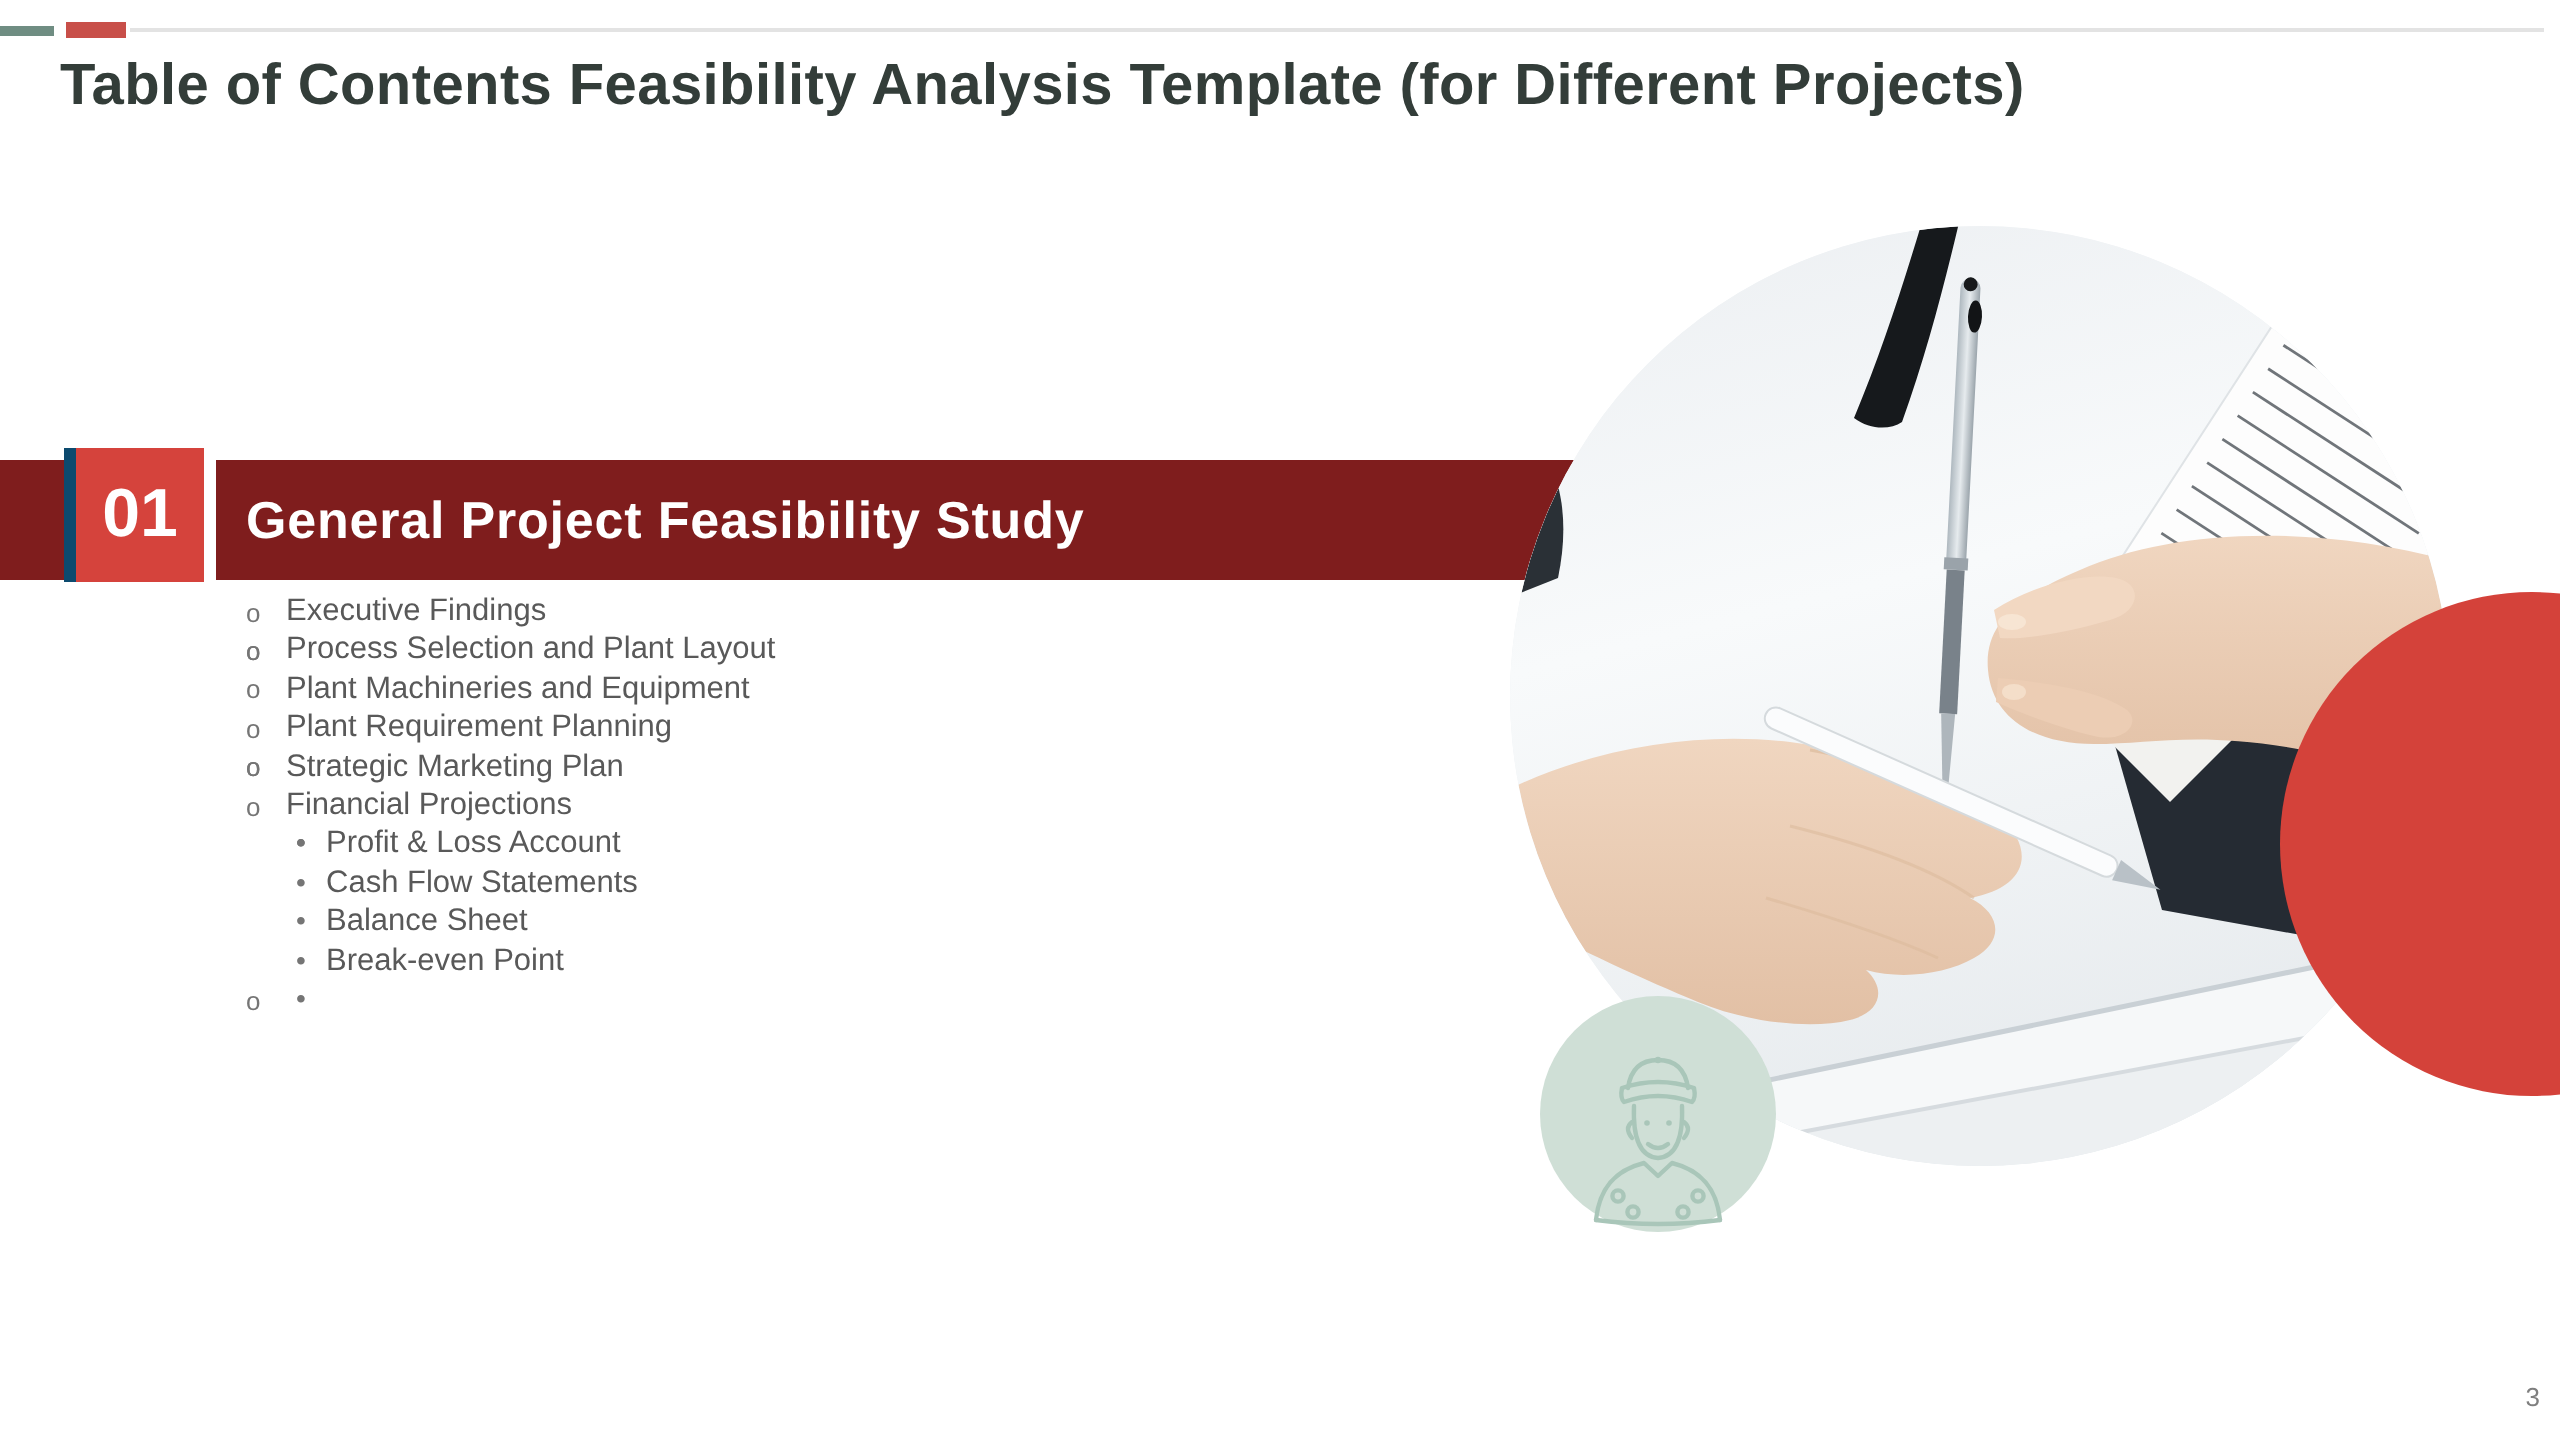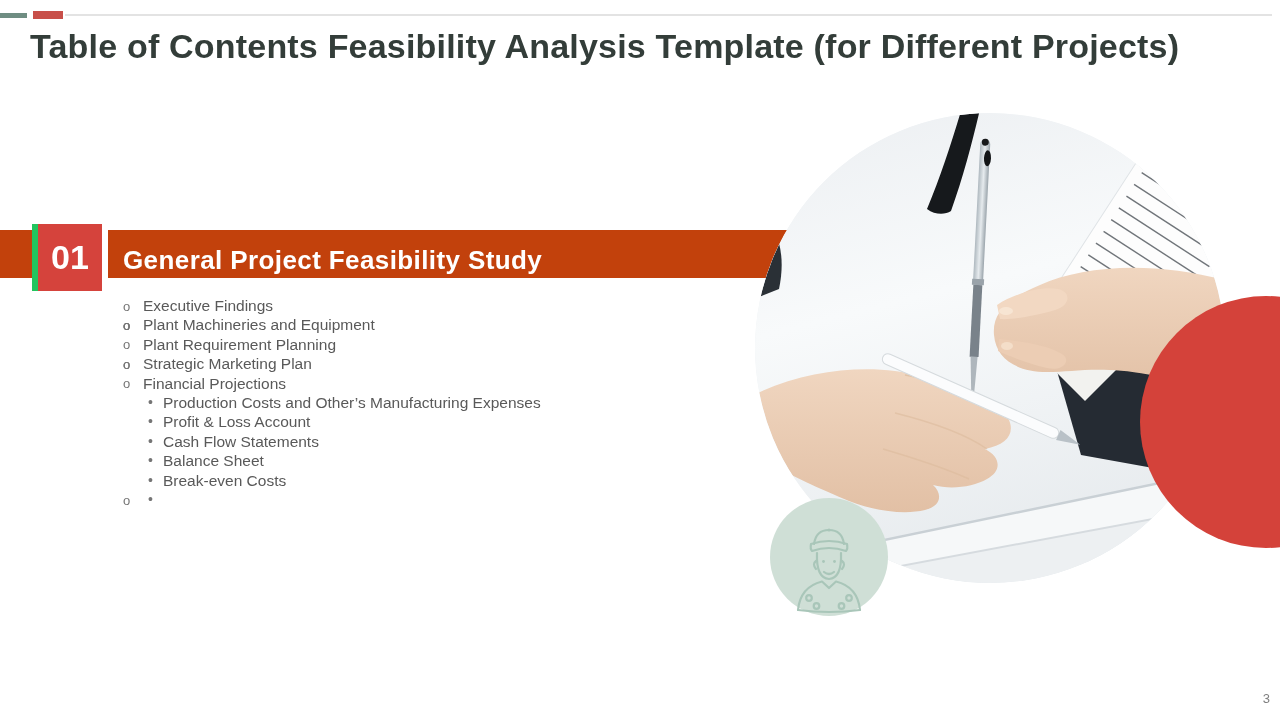--- a/index.html
+++ b/index.html
@@ -11,32 +11,32 @@
   .abs{position:absolute;}
 
   
   .bar-green{left:0;top:13px;width:27px;height:5px;background:#6f8d82;}
   .bar-red{left:33px;top:11px;width:30px;height:8px;background:#c84f49;}
   .top-line{left:65px;top:14px;width:1207px;height:2px;background:#e3e3e3;}
 
   
   .slide-title{
     left:30px;top:27px;width:1180px;
-    font-size:34px;font-weight:bold;color:#333d39;letter-spacing:.2px;
-  }
-
-  
-  .banner{left:0;top:230px;width:790px;height:48px;background:#c2410c;z-index:1;}
+    font-size:29px;font-weight:bold;color:#333d39;letter-spacing:.2px;
+  }
+
+  
+  .banner{left:0;top:230px;width:790px;height:60px;background:#7f1d1d;z-index:1;}
   .banner-heading{
     position:absolute;left:123px;top:0;height:60px;line-height:60px;
     color:#ffffff;font-size:26px;font-weight:bold;letter-spacing:.4px;white-space:nowrap;
   }
   .num-box{
     left:32px;top:224px;width:76px;height:67px;box-sizing:border-box;
-    background:#d5433c;border-left:6px solid #22c55e;border-right:6px solid #ffffff;
+    background:#d5433c;border-left:6px solid #0c4a6e;border-right:6px solid #ffffff;
     z-index:3;display:flex;align-items:center;justify-content:center;
     color:#ffffff;font-size:34px;font-weight:bold;
   }
 
   
   .toc{left:118px;top:296px;width:500px;z-index:1;list-style:none;margin:0;padding:0;
        color:#595959;font-size:15.5px;line-height:19.4px;}
   .toc li{position:relative;white-space:nowrap;}
   .toc li.lvl1{padding-left:25px;}
   .toc li.lvl2{padding-left:45px;}
@@ -77,31 +77,31 @@
 <div class="abs banner">
   <div class="banner-heading">General Project Feasibility Study</div>
 </div>
 <div class="abs num-box">
   <span>01</span>
 </div>
 
 <ul class="abs toc">
   <li class="lvl1"><span class="b">o</span><span>Executive Findings</span></li>
   <li class="lvl1"><span class="b">o</span></li>
-  <li class="lvl1"><span class="b">o</span></li>
+  <li class="lvl1"><span class="b">o</span><span>Process Selection and Plant Layout</span></li>
   <li class="lvl1"><span class="b">o</span><span>Plant Machineries and Equipment</span></li>
   <li class="lvl1"><span class="b">o</span><span>Plant Requirement Planning</span></li>
   <li class="lvl1"><span class="b">o</span></li>
   <li class="lvl1"><span class="b">o</span><span>Strategic Marketing Plan</span></li>
   <li class="lvl1"><span class="b">o</span><span>Financial Projections</span></li>
-  <li class="lvl2"><span class="b">•</span><span>Production Costs and Other’s Manufacturing Expenses</span></li>
+  <li class="lvl2"><span class="b">•</span></li>
   <li class="lvl2"><span class="b">•</span><span>Profit &amp; Loss Account</span></li>
   <li class="lvl2"><span class="b">•</span><span>Cash Flow Statements</span></li>
   <li class="lvl2"><span class="b">•</span><span>Balance Sheet</span></li>
-  <li class="lvl2"><span class="b">•</span><span>Break-even Costs</span></li>
+  <li class="lvl2"><span class="b">•</span><span>Break-even Point</span></li>
   <li class="lvl2"><span class="b">•</span></li>
   <li class="lvl1"><span class="b">o</span></li>
 </ul>
 
 <div class="abs photo-circle">
   <svg width="470" height="470" viewBox="0 0 470 470">
     <defs>
       <clipPath id="circ">
           <circle cx="235" cy="235" r="235"></circle>
         </clipPath>

